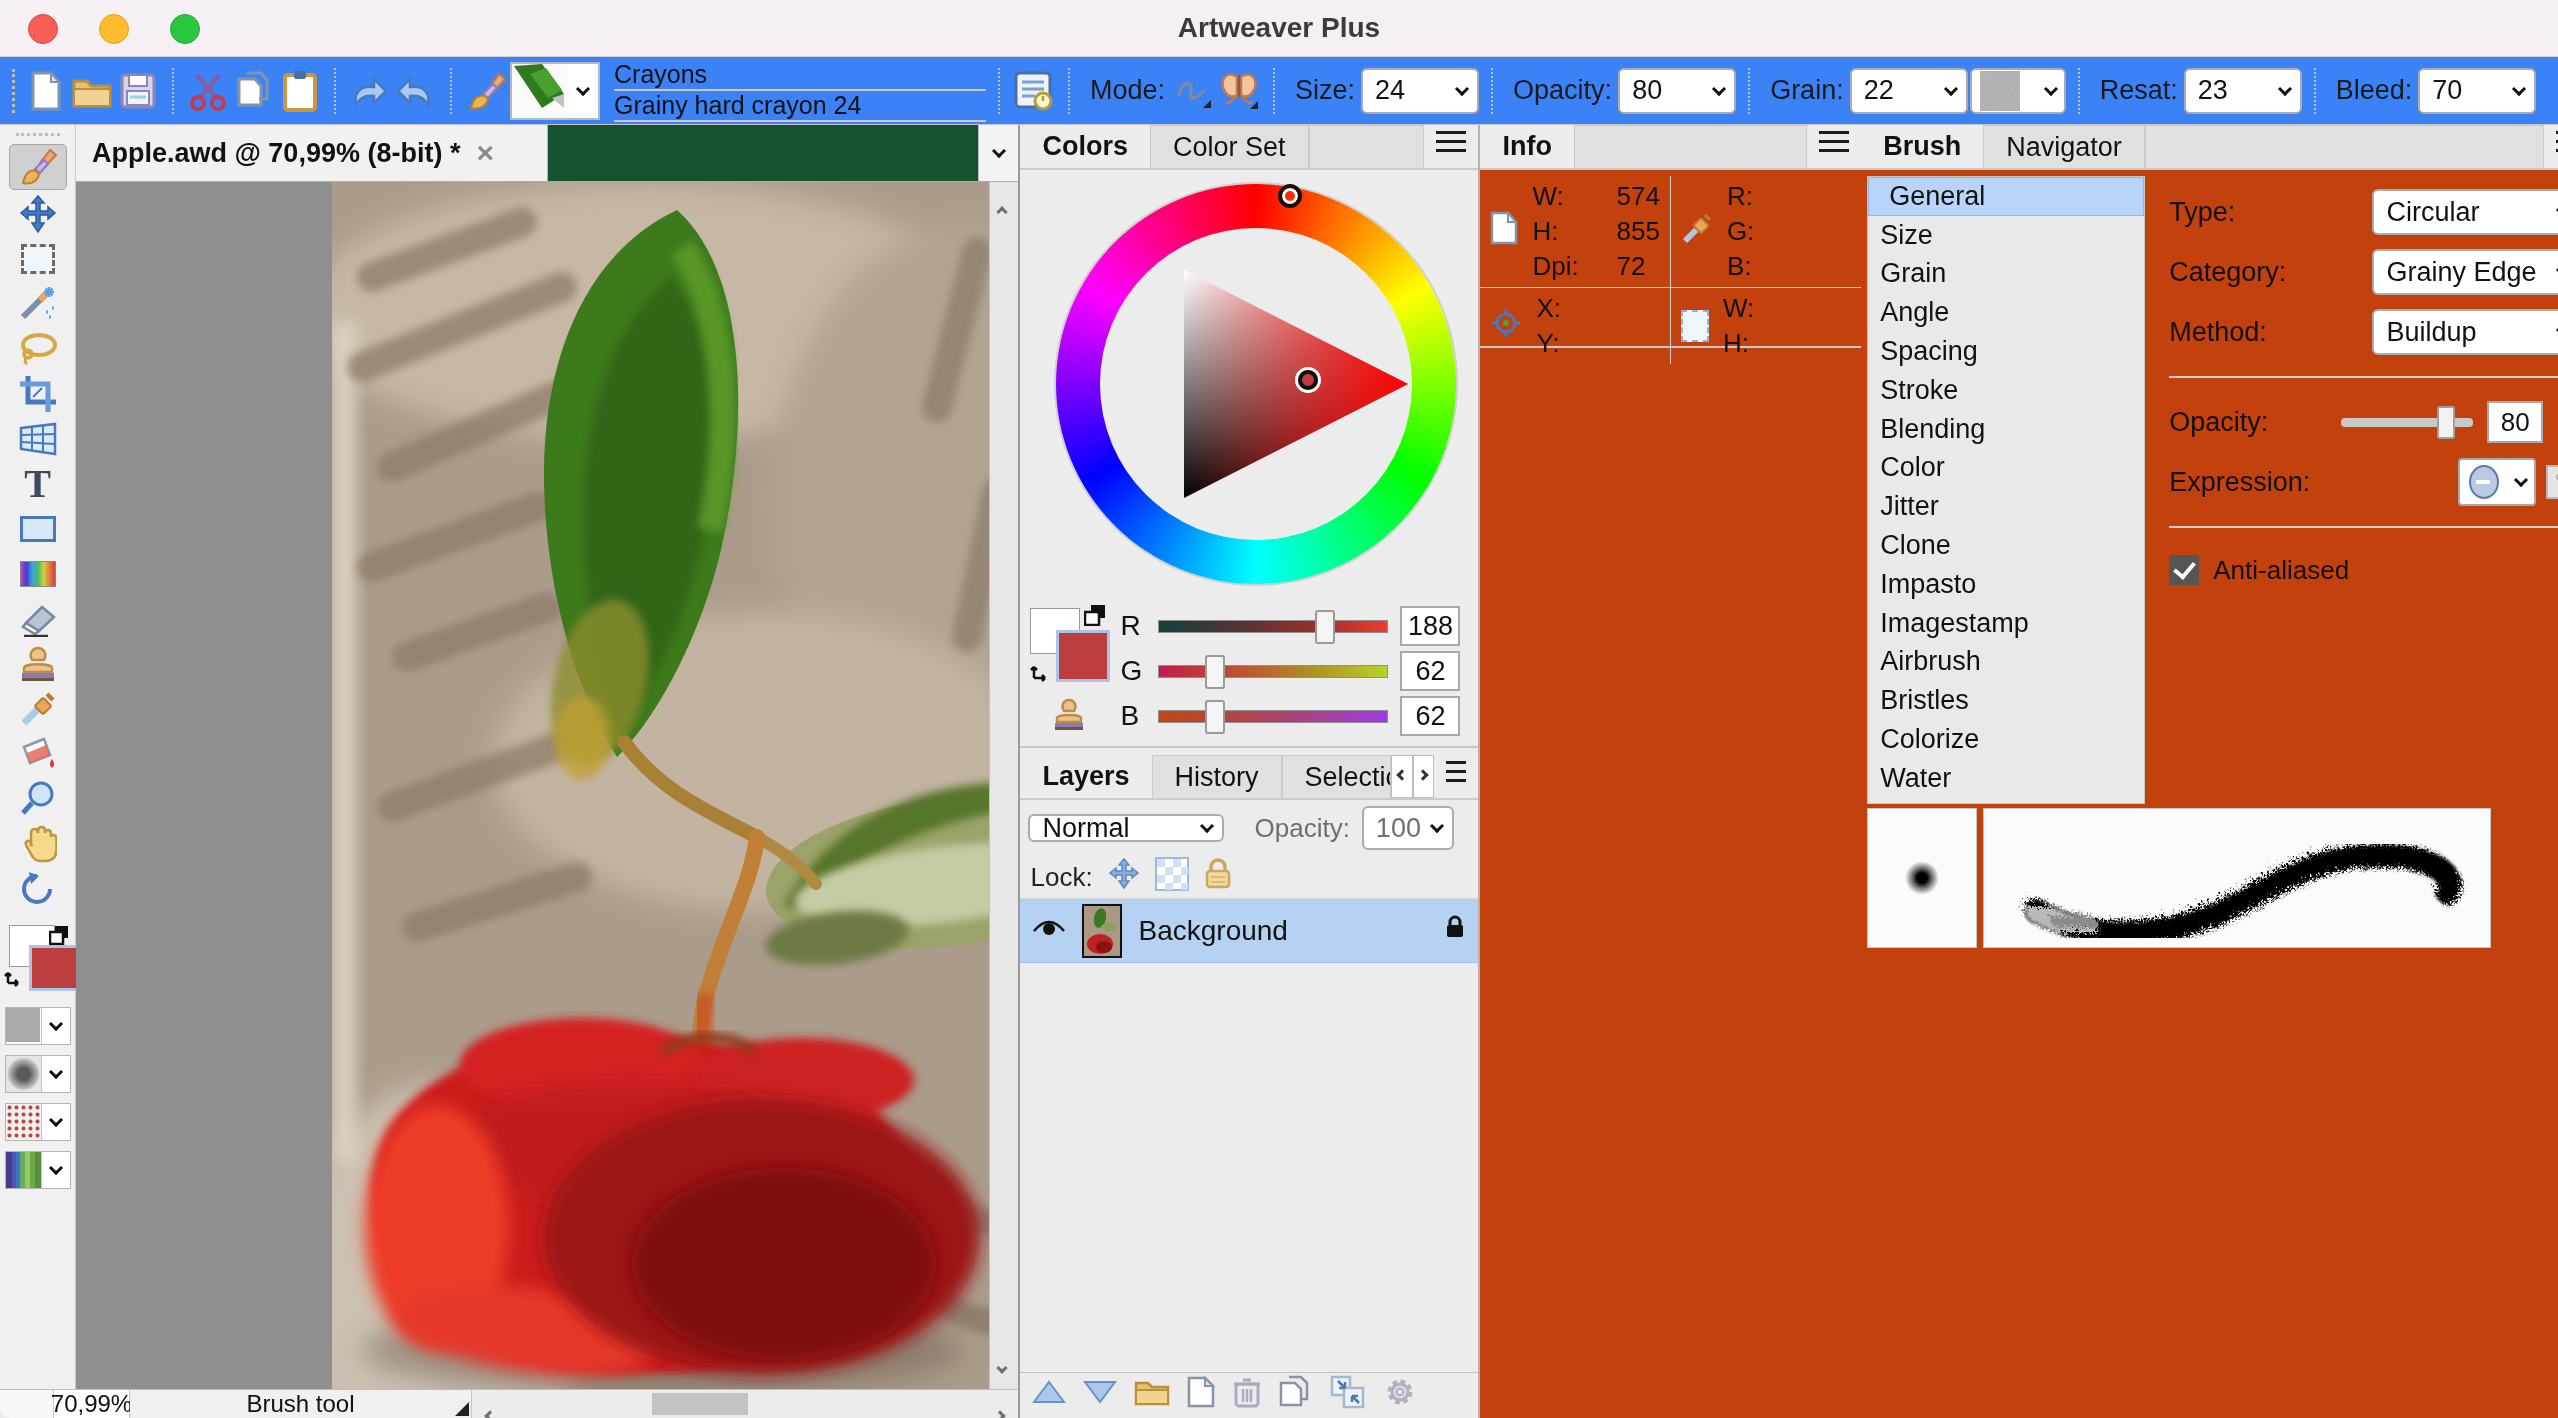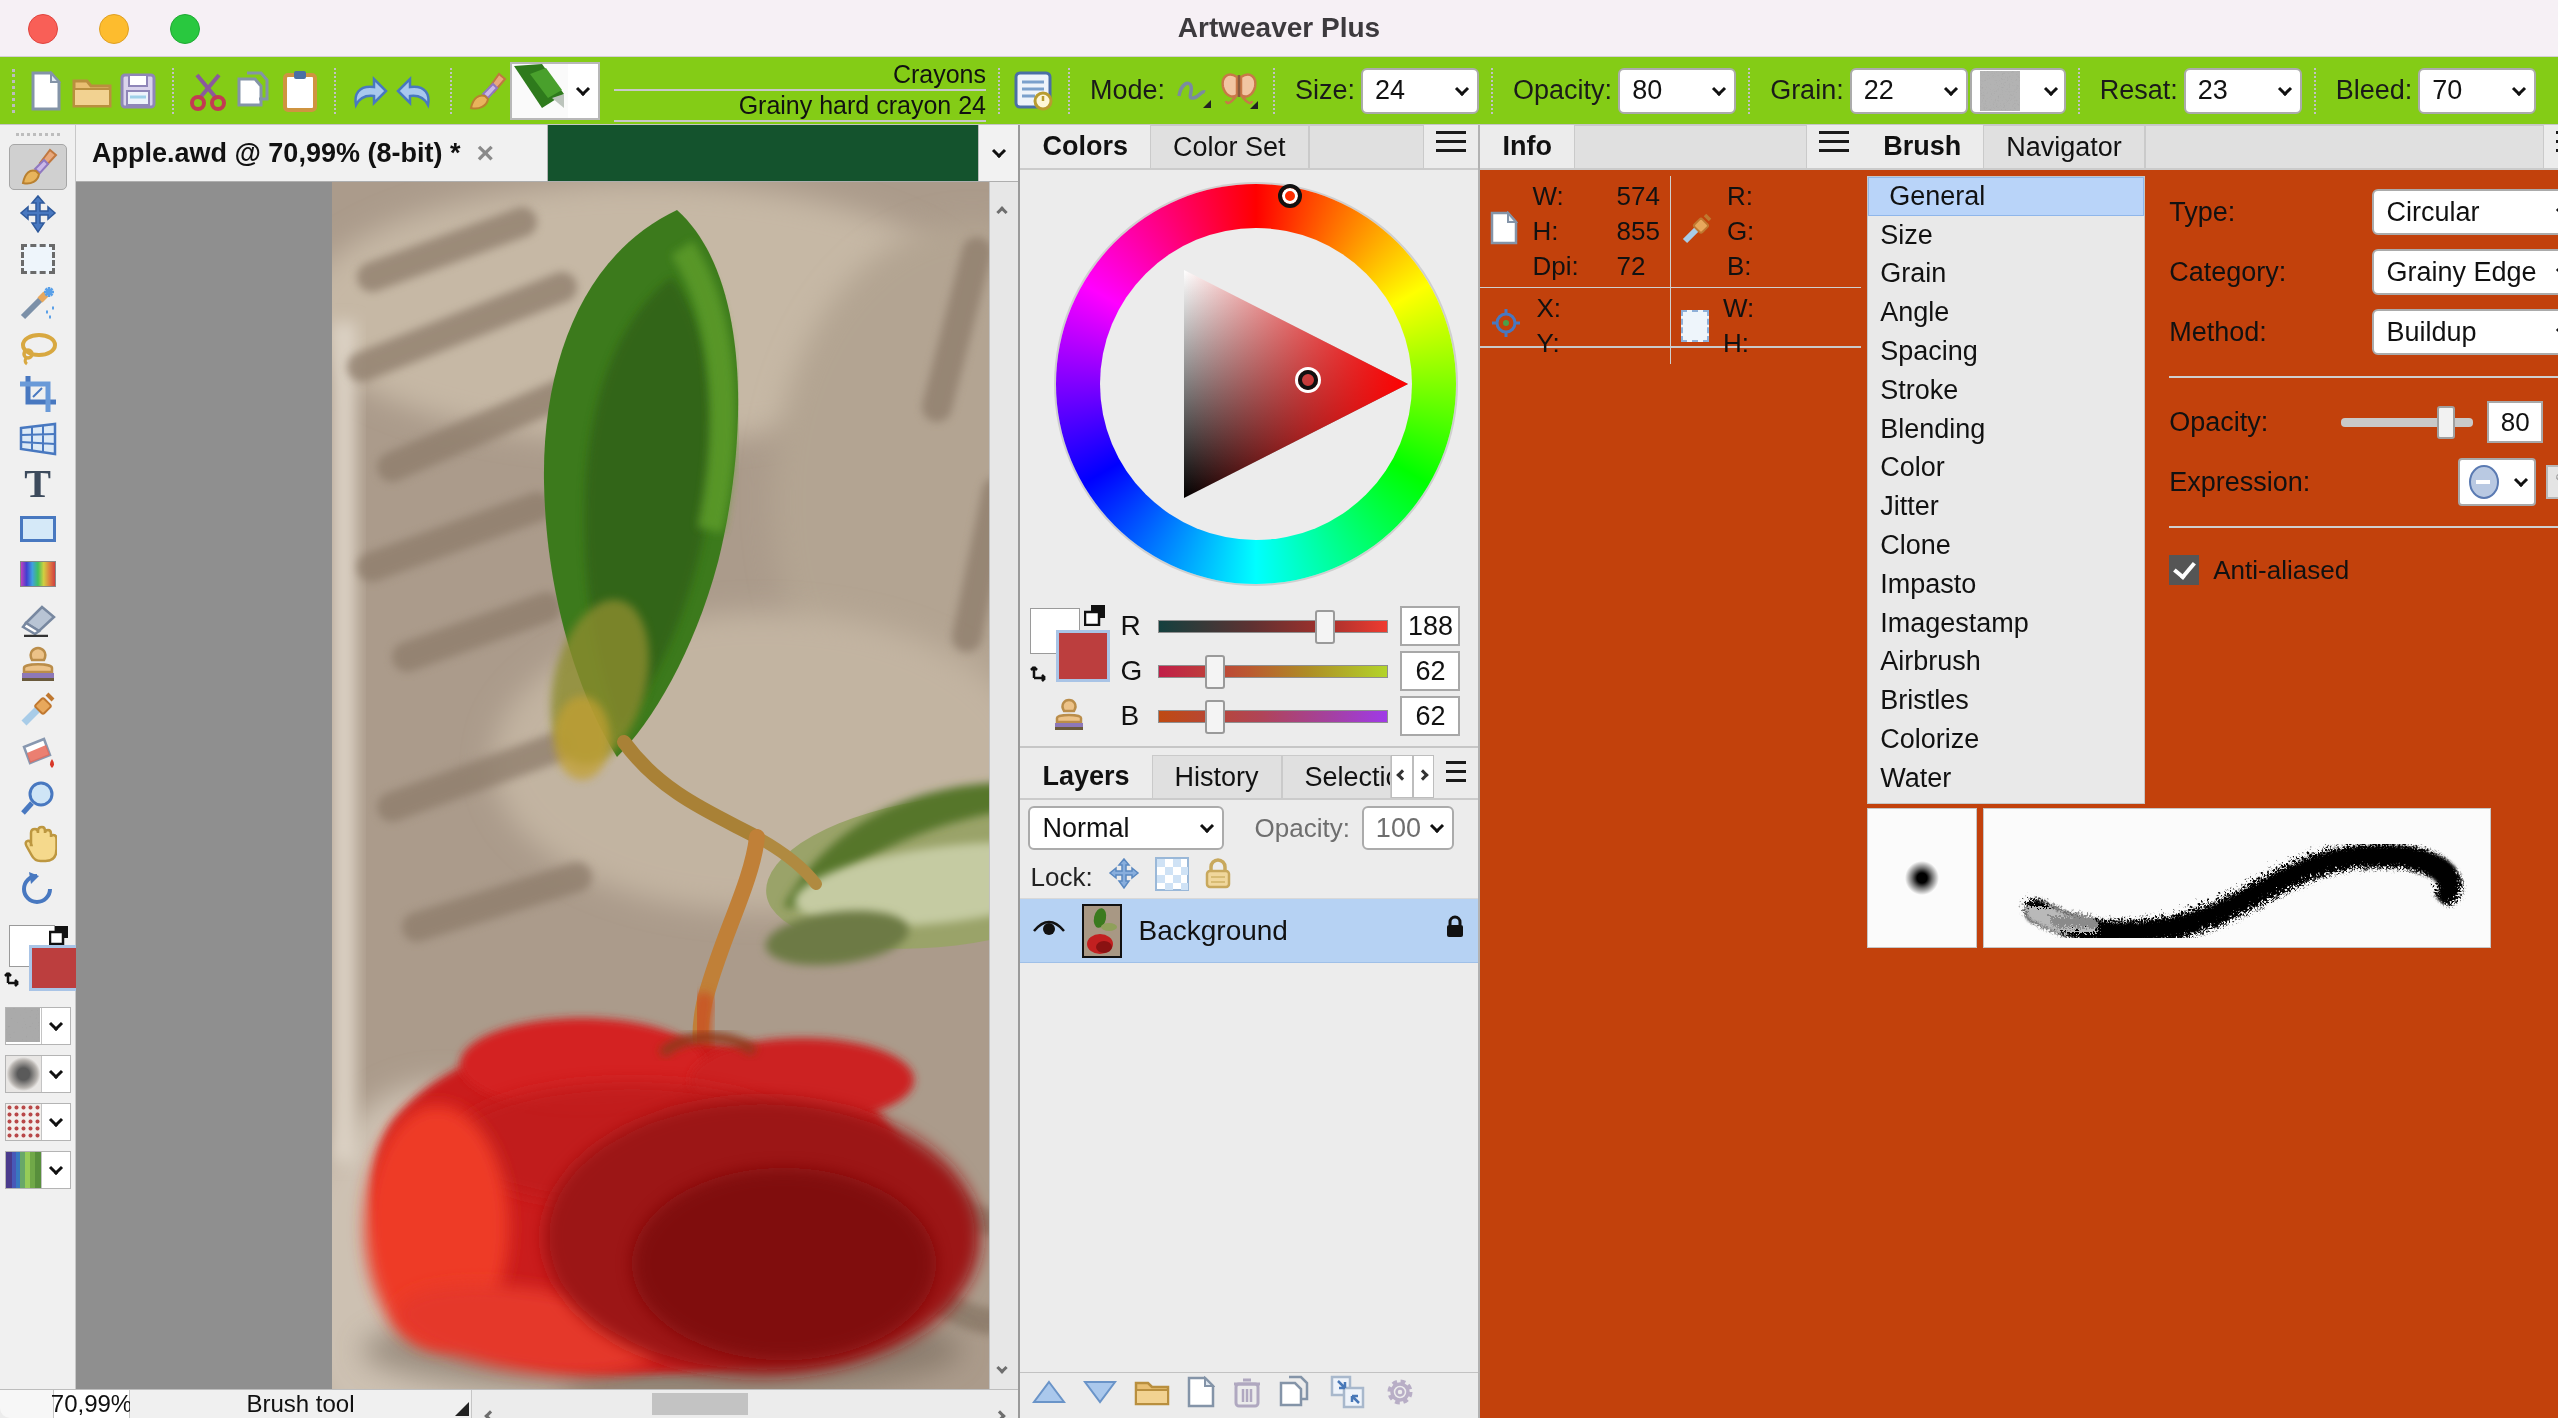--- a/index.html
+++ b/index.html
@@ -9,21 +9,21 @@
   
   .titlebar { height:57px; background:#f6f0f5; border-bottom:1px solid #d4d0d4; position:relative; display:flex; align-items:center; justify-content:center; flex:0 0 auto; }
   .lights { position:absolute; left:28px; top:14px; display:flex; gap:41px; }
   .light { width:30px; height:30px; border-radius:50%; }
   .light.r { background:#f95f57; border:1px solid #e0443e; }
   .light.y { background:#fdbc2e; border:1px solid #dfa023; }
   .light.g { background:#29c83f; border:1px solid #1faa34; }
   .wintitle { font-weight:bold; font-size:28px; color:#3d3a3e; }
 
   
-  .toolbar { height:68px; background:#84cc16; border-bottom:1px solid #c6c6c6; display:flex; align-items:center; padding:0 8px; gap:2px; flex:0 0 auto;text-align:right; }
+  .toolbar { height:68px; background:#3b82f6; border-bottom:1px solid #c6c6c6; display:flex; align-items:center; padding:0 8px; gap:2px; flex:0 0 auto; }
   .grip-v { width:6px; height:44px; border-left:3px dotted #bdbdbd; margin:0 4px; }
   .sep { width:2px; height:46px; border-left:2px dotted #c2c2c2; margin:0 10px; }
   .tbtn { width:44px; height:48px; display:flex; align-items:center; justify-content:center; }
   .tbtn svg { display:block; }
   .tblabel { font-size:27px; color:#1a1a1a; margin:0 4px 0 8px; white-space:nowrap; }
   .combo { display:inline-flex; align-items:center; justify-content:space-between; background:#fff; border:2px solid #ababab; border-radius:6px; height:46px; padding:0 10px 0 12px; font-size:27px; gap:10px; }
   .cv { display:inline-block; width:10px; height:10px; border-right:3.5px solid #111; border-bottom:3.5px solid #111; transform:rotate(45deg); margin-top:-4px; }
   .cv.up { transform:rotate(-135deg); margin-top:4px; }
   .cv.left { transform:rotate(135deg); }
   .cv.right { transform:rotate(-45deg); }
@@ -109,21 +109,21 @@
   .slab { width:26px; font-size:28px; }
   .strack { position:relative; width:230px; height:13px; border:1px solid #8f8f8f; }
   .strack .thumb { position:absolute; top:-11px; width:20px; height:34px; background:#f4f4f4; border:2px solid #9a9a9a; border-radius:3px; }
   .strack.r { background:linear-gradient(90deg,#14403e,#5d3232 40%,#9c302c 70%,#ef3b30); }
   .strack.g { background:linear-gradient(90deg,#c11e48,#bb5a30 40%,#ae8c26 65%,#b3d42a); }
   .strack.b { background:linear-gradient(90deg,#bf4a12,#b04458 45%,#a441a0 75%,#a03ae8); }
   .sval { width:60px; height:40px; background:#fff; border:2px solid #a8a8a8; display:flex; align-items:center; justify-content:center; font-size:27px; }
 
   
   .lcontrols { height:56px; display:flex; align-items:center; padding:0 8px; gap:12px; flex:0 0 auto; }
-  .blendsel { width:196px; height:44px;text-align:right; }
+  .blendsel { width:196px; height:28px;text-align:right; }
   .opsel { width:92px; height:44px; color:#6e6e6e; }
   .oplab { color:#6e6e6e; margin-left:18px; white-space:nowrap; }
   .lockrow { height:42px; display:flex; align-items:center; gap:14px; padding:0 10px; flex:0 0 auto; }
   .lockrow .lab { color:#222; }
   .layerlist { flex:1; background:#ececec; border-top:1px solid #d8d8d8; }
   .layerrow { height:64px; background:#b6d2f3; display:flex; align-items:center; gap:16px; padding:0 12px; border-bottom:1px solid #9fc0e8; }
   .lname { flex:1; font-size:28px; }
   .lthumb { width:40px; height:54px; border:2px solid #111; }
   .lbar { height:46px; border-top:1px solid #c2c2c2; display:flex; align-items:center; gap:17px; padding:0 12px; flex:0 0 auto; }
 

